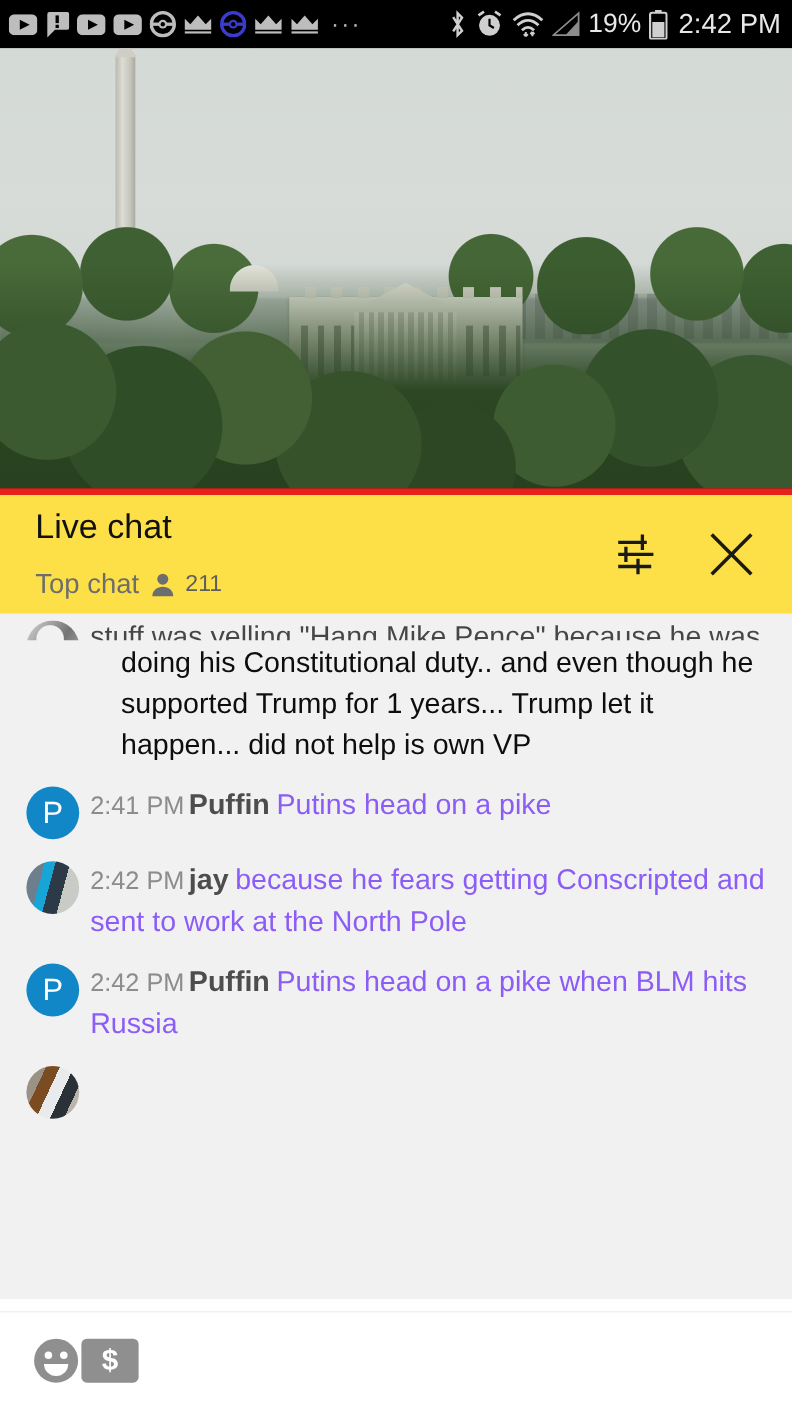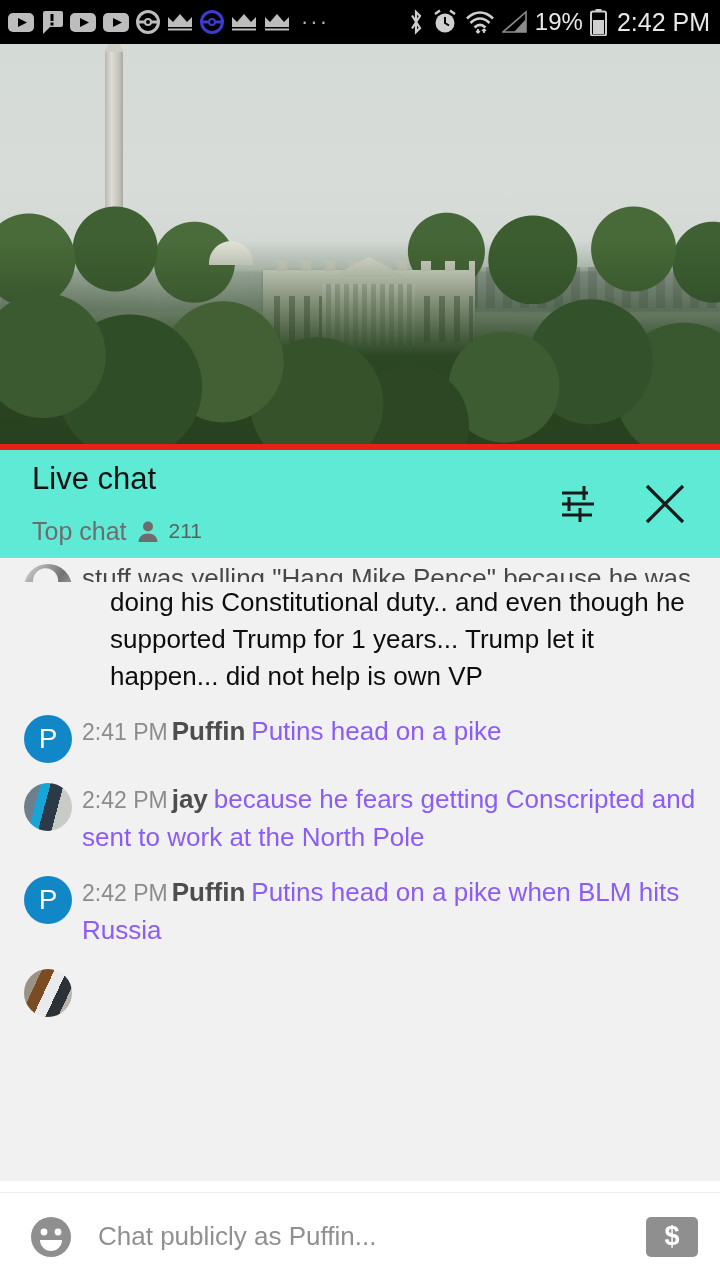--- a/index.html
+++ b/index.html
@@ -124,21 +124,21 @@
       radial-gradient(circle at 88% 50%, #476a38 0 42px, transparent 43px),
       radial-gradient(circle at 99% 62%, #3e6032 0 40px, transparent 41px);
   }
   .progress {
     position:absolute; left:0; bottom:0; width:720px; height:6px; background:#5a1212;
   }
   .progress-fill { position:absolute; left:0; top:0; height:6px; width:100%; background:#e62117; }
 
   
   .chat-header {
-    height:108px; width:720px; background:#5eead4;
+    height:108px; width:720px; background:#fde047;
     display:flex; align-items:center; padding:0 22px 0 32px;
   }
   .ch-titles { flex:1; }
   .ch-title { font-size:31px; color:#111111; line-height:1.12; font-weight:400; }
   .ch-sub { display:flex; align-items:center; gap:10px; margin-top:20px; }
   .ch-subtext { font-size:25px; color:#6d6d6d; }
   .ch-count { font-size:21px; color:#5e5e5e; }
   .ch-actions { display:flex; align-items:center; gap:40px; padding-right:10px; }
 
   
@@ -406,19 +406,18 @@
 
   <div class="composer">
     <span style="display:inline-flex;">
       <svg width="46" height="46" viewBox="0 0 46 46">
           <circle cx="23" cy="23" r="20" fill="#8f8f8f"></circle>
           <circle cx="16" cy="18" r="3.4" fill="#fff"></circle>
           <circle cx="30" cy="18" r="3.4" fill="#fff"></circle>
           <path d="M12 26h22a11 11 0 0 1-22 0z" fill="#fff"></path>
         </svg>
     </span>
-    <div class="comp-input">Chat publicly as Puffin...</div>
     <div class="superchat">
       <span>$</span>
     </div>
   </div>
 
 </div>
 
 </body></html>

